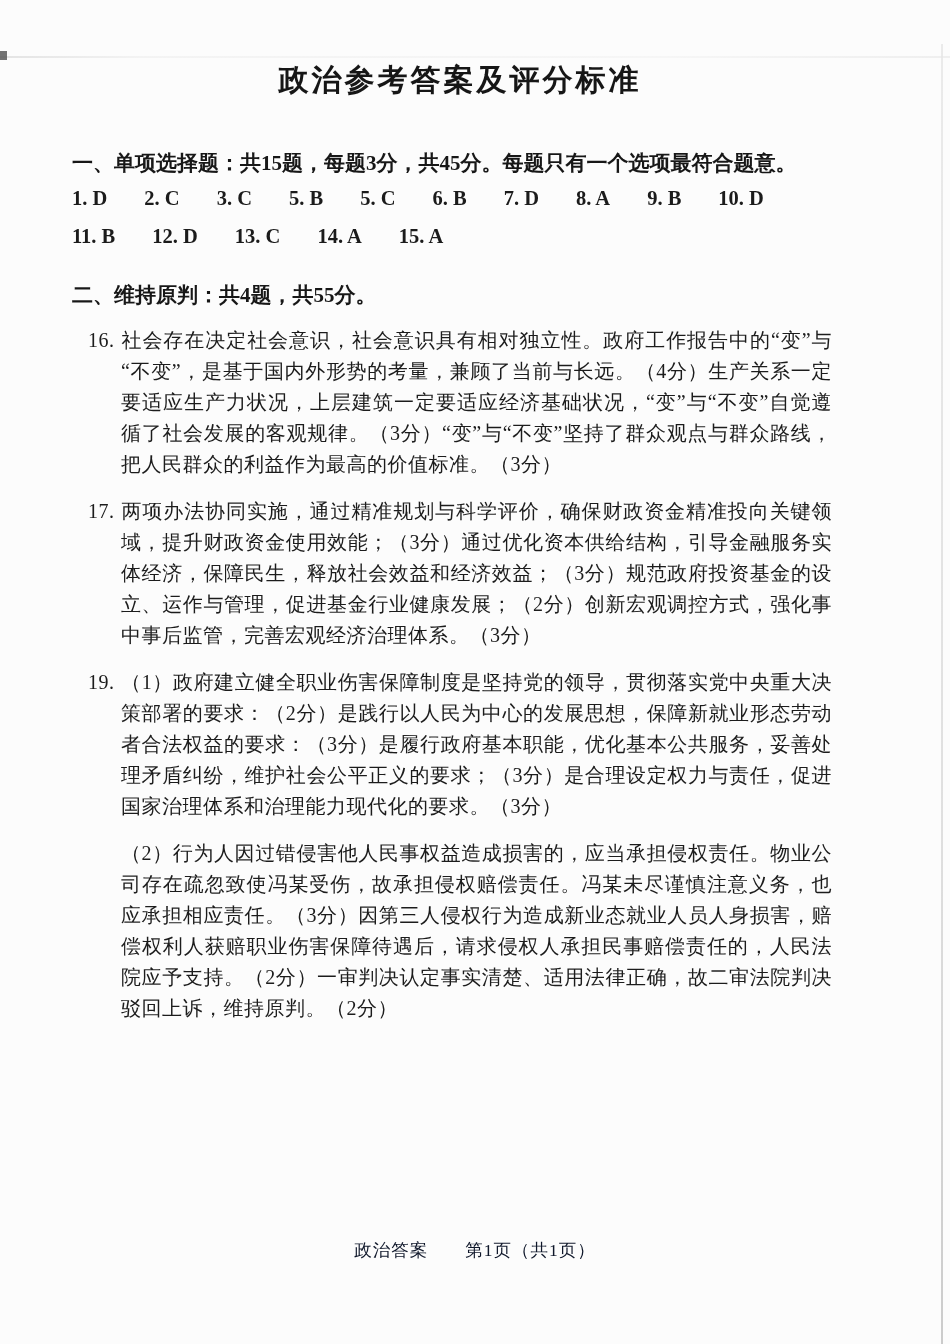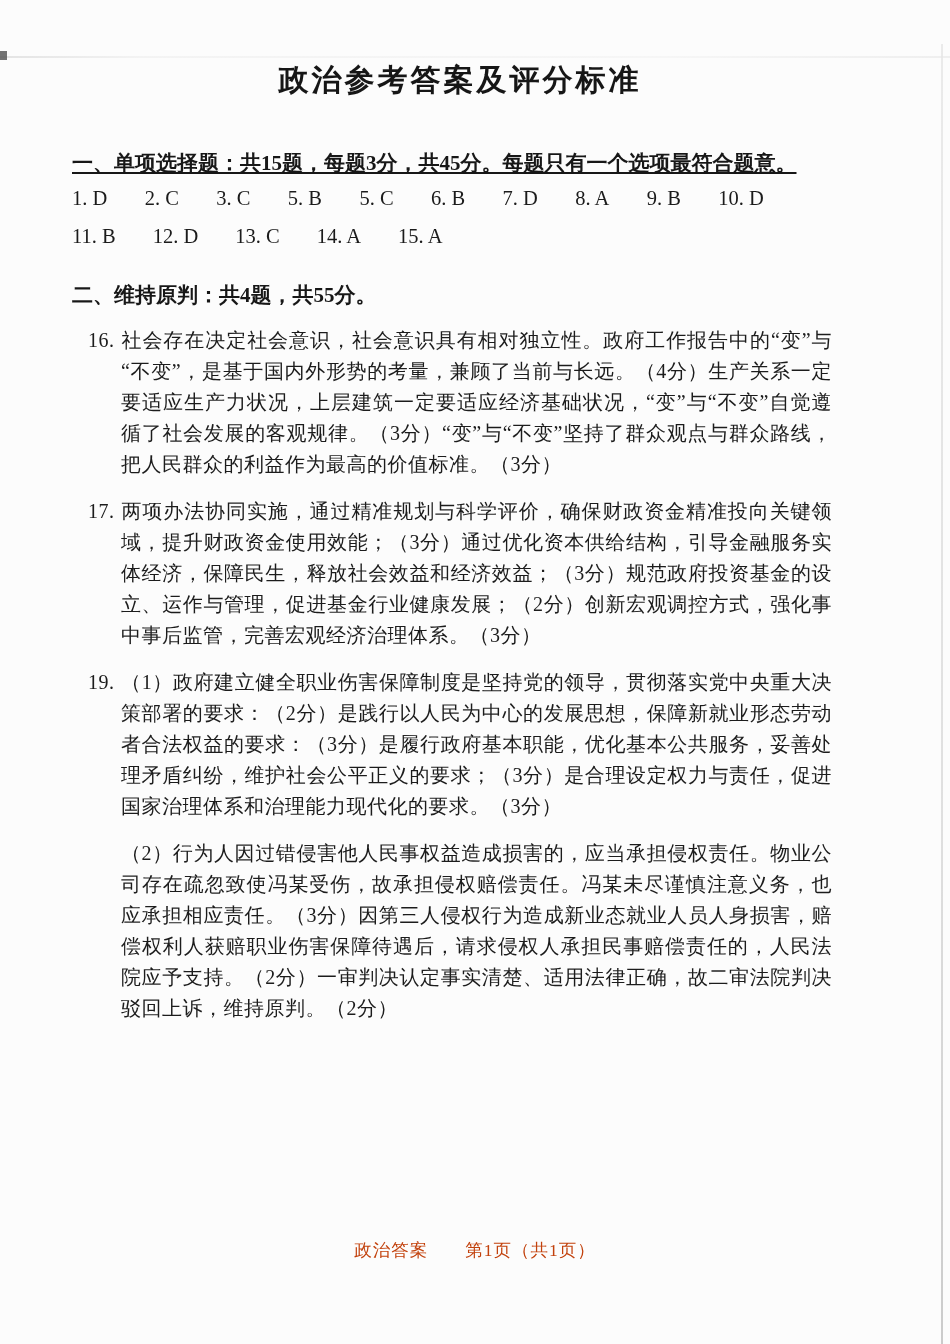--- a/index.html
+++ b/index.html
@@ -56,25 +56,25 @@
     font-weight: 700;
     letter-spacing: 3px;
     color: #161616;
   }
   .sec-heading {
     font-size: 21px;
     font-weight: 700;
     line-height: 28px;
     color: #171717;
   }
-  .sec1-heading { margin-top: 48px; text-decoration: underline; }
+  .sec1-heading { margin-top: 48px; }
   .sec2-heading { margin-top: 26px; }
   .ans-row {
     font-size: 20.5px;
-    font-weight: 400;
+    font-weight: 700;
     line-height: 38px;
     color: #1b1b1b;
     display: flex;
   }
   .ans-row-1 {
     width: 692px;
     justify-content: space-between;
     margin-top: 2px;
   }
   .ans-row-2 {
@@ -104,21 +104,21 @@
     text-indent: 0;
   }
   .footer {
     position: absolute;
     left: 0;
     top: 1238px;
     width: 950px;
     text-align: center;
     font-size: 17.5px;
     letter-spacing: 1px;
-    color: #c2410c;
+    color: #0f172a;
   }
 </style>
 </head>
 <body>
 
 <div class="page">
 
   <div class="scan-line-h"></div>
   <div class="scan-line-v"></div>
   <div class="scan-tick"></div>

